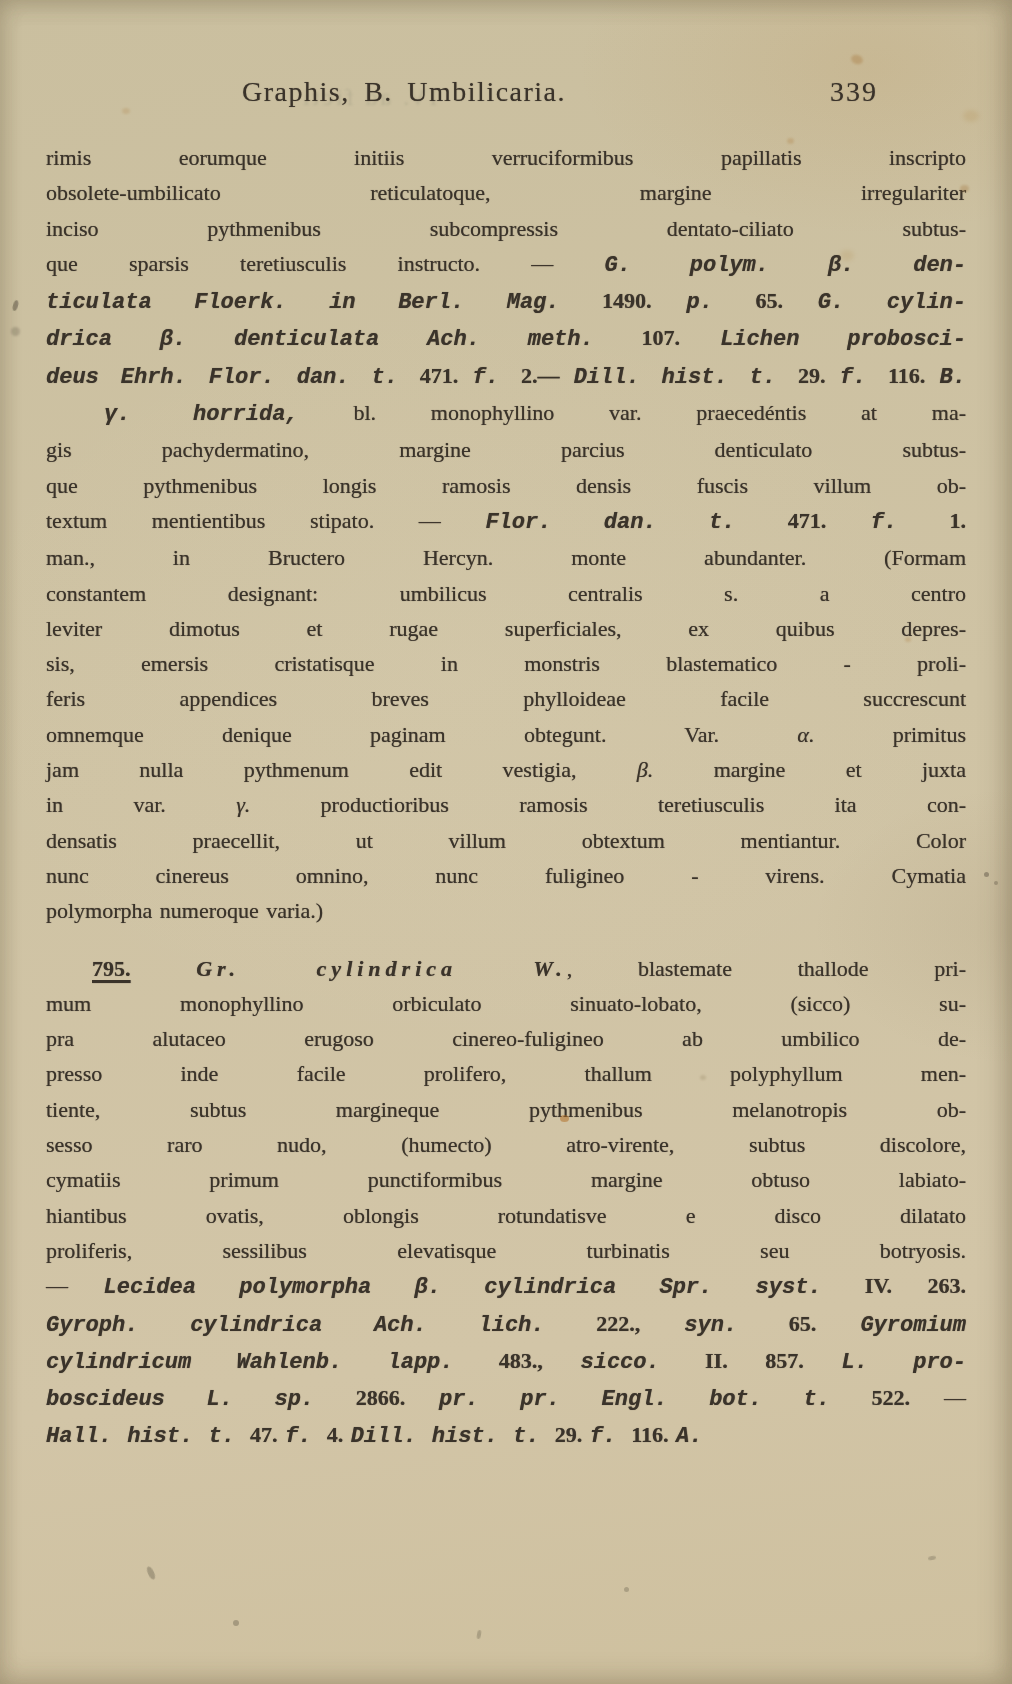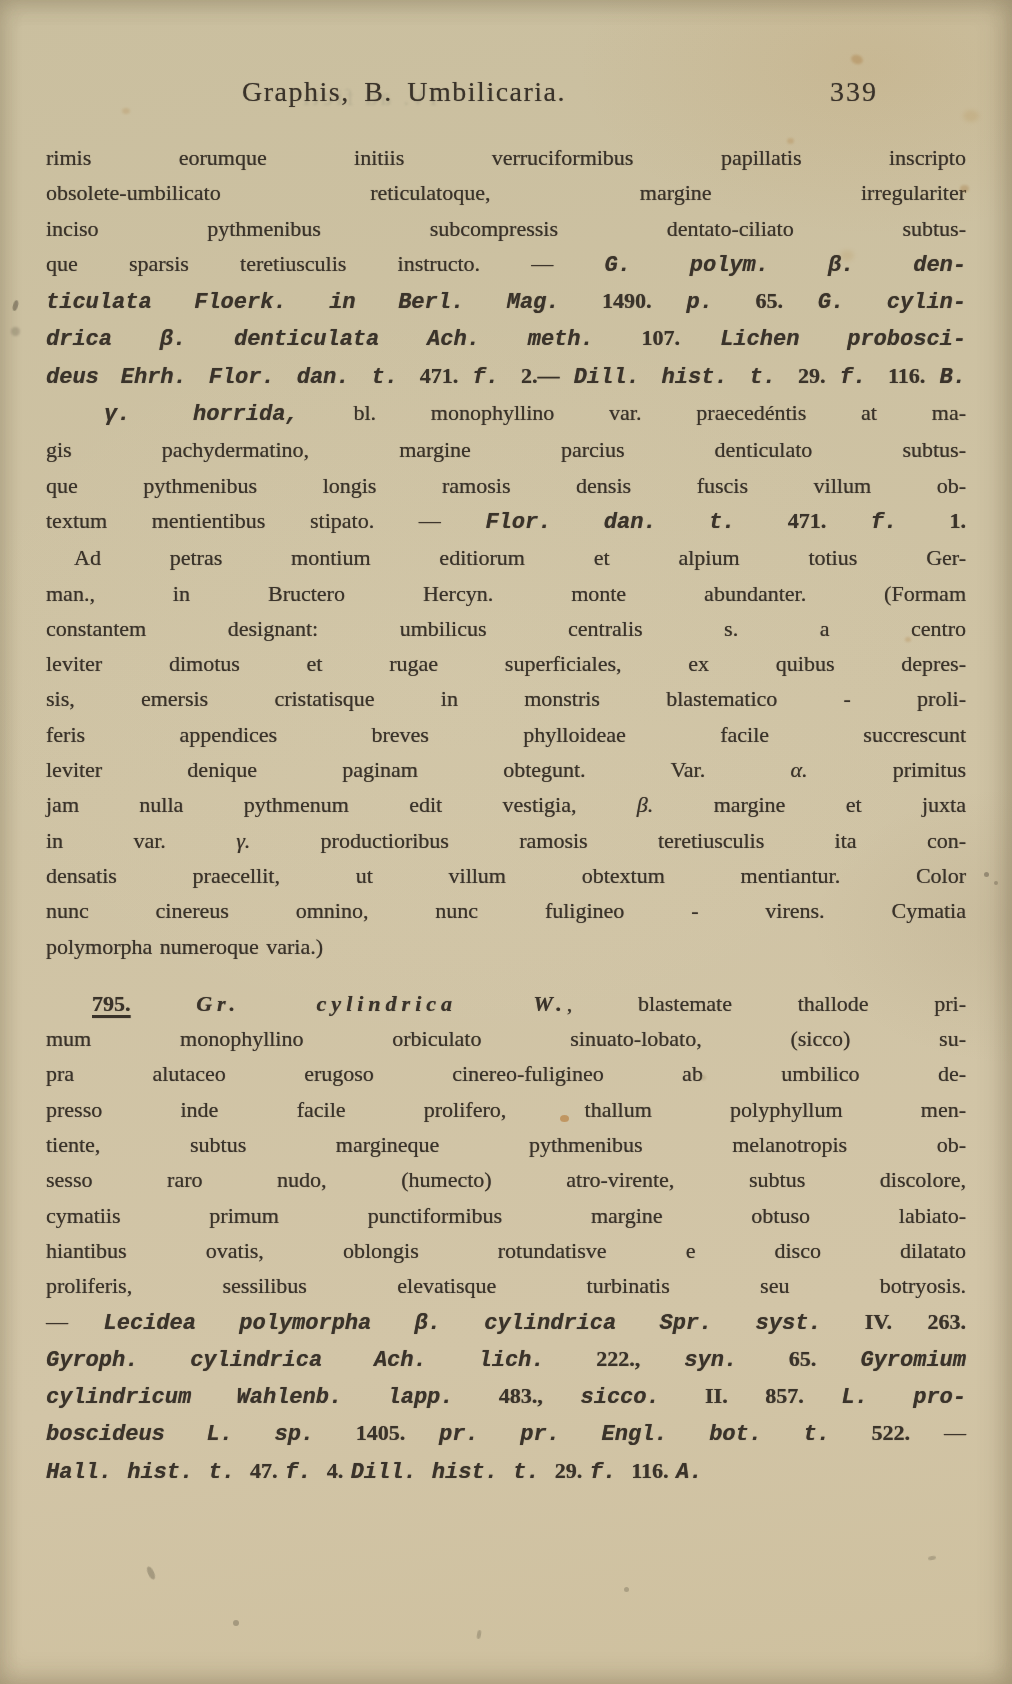--- a/index.html
+++ b/index.html
@@ -88,47 +88,46 @@
         <div class="line"><span class="seg-bi">drica β. denticulata Ach. meth. </span><span class="seg-b">107. </span><span class="seg-bi">Lichen probosci-</span></div>
         <div class="line"><span class="seg-bi">deus Ehrh. Flor. dan. t. </span><span class="seg-b">471. </span><span class="seg-bi">f. </span><span class="seg-b">2.— </span><span class="seg-bi">Dill. hist. t. </span><span class="seg-b">29. </span><span class="seg-bi">f. </span><span class="seg-b">116. </span><span class="seg-bi">B.</span></div>
       </div>
       <div class="paragraph">
         <div class="line" style="text-indent: 58px;"><span class="seg-bi">γ. horrida,</span><span class="seg-r"> bl. monophyllino var. praecedéntis at ma-</span></div>
         <div class="line"><span class="seg-r">gis pachydermatino, margine parcius denticulato subtus-</span></div>
         <div class="line"><span class="seg-r">que pythmenibus longis ramosis densis fuscis villum ob-</span></div>
         <div class="line"><span class="seg-r">textum mentientibus stipato. — </span><span class="seg-bi">Flor. dan. t. </span><span class="seg-b">471. </span><span class="seg-bi">f. </span><span class="seg-b">1.</span></div>
       </div>
       <div class="paragraph">
-        <div class="line" style="text-indent: 28px;"><span class="seg-r">Ad petras montium editiorum et alpium totius Ger-</span></div>
         <div class="line"><span class="seg-r">man., in Bructero Hercyn. monte abundanter. (Formam</span></div>
         <div class="line"><span class="seg-r">constantem designant: umbilicus centralis s. a centro</span></div>
         <div class="line"><span class="seg-r">leviter dimotus et rugae superficiales, ex quibus depres-</span></div>
         <div class="line"><span class="seg-r">sis, emersis cristatisque in monstris blastematico - proli-</span></div>
         <div class="line"><span class="seg-r">feris appendices breves phylloideae facile succrescunt</span></div>
-        <div class="line"><span class="seg-r">leviter denique paginam obtegunt. Var. </span><span class="seg-i">α.</span><span class="seg-r"> primitus</span></div>
+        <div class="line"><span class="seg-r">omnemque denique paginam obtegunt. Var. </span><span class="seg-i">α.</span><span class="seg-r"> primitus</span></div>
         <div class="line"><span class="seg-r">jam nulla pythmenum edit vestigia, </span><span class="seg-i">β.</span><span class="seg-r"> margine et juxta</span></div>
         <div class="line"><span class="seg-r">in var. </span><span class="seg-i">γ.</span><span class="seg-r"> productioribus ramosis teretiusculis ita con-</span></div>
         <div class="line"><span class="seg-r">densatis praecellit, ut villum obtextum mentiantur. Color</span></div>
         <div class="line"><span class="seg-r">nunc cinereus omnino, nunc fuligineo - virens. Cymatia</span></div>
         <div class="line last"><span class="seg-r">polymorpha numeroque varia.)</span></div>
       </div>
       <div class="paragraph gap">
         <div class="line" style="text-indent: 46px;"><span class="seg-ub">795.</span><span class="seg-r"> </span><span class="seg-sp">Gr. cylindrica W.</span><span class="seg-r">, blastemate thallode pri-</span></div>
         <div class="line"><span class="seg-r">mum monophyllino orbiculato sinuato-lobato, (sicco) su-</span></div>
         <div class="line"><span class="seg-r">pra alutaceo erugoso cinereo-fuligineo ab umbilico de-</span></div>
         <div class="line"><span class="seg-r">presso inde facile prolifero, thallum polyphyllum men-</span></div>
         <div class="line"><span class="seg-r">tiente, subtus margineque pythmenibus melanotropis ob-</span></div>
         <div class="line"><span class="seg-r">sesso raro nudo, (humecto) atro-virente, subtus discolore,</span></div>
         <div class="line"><span class="seg-r">cymatiis primum punctiformibus margine obtuso labiato-</span></div>
         <div class="line"><span class="seg-r">hiantibus ovatis, oblongis rotundatisve e disco dilatato</span></div>
         <div class="line"><span class="seg-r">proliferis, sessilibus elevatisque turbinatis seu botryosis.</span></div>
         <div class="line"><span class="seg-r">— </span><span class="seg-bi">Lecidea polymorpha β. cylindrica Spr. syst. </span><span class="seg-b">IV. 263.</span></div>
         <div class="line"><span class="seg-bi">Gyroph. cylindrica Ach. lich. </span><span class="seg-b">222., </span><span class="seg-bi">syn. </span><span class="seg-b">65. </span><span class="seg-bi">Gyromium</span></div>
         <div class="line"><span class="seg-bi">cylindricum Wahlenb. lapp. </span><span class="seg-b">483., </span><span class="seg-bi">sicco. </span><span class="seg-b">II. 857. </span><span class="seg-bi">L. pro-</span></div>
-        <div class="line"><span class="seg-bi">boscideus L. sp. </span><span class="seg-b">1405. </span><span class="seg-bi">pr. pr. Engl. bot. t. </span><span class="seg-b">522. </span><span class="seg-r">—</span></div>
+        <div class="line"><span class="seg-bi">boscideus L. sp. </span><span class="seg-b">2866. </span><span class="seg-bi">pr. pr. Engl. bot. t. </span><span class="seg-b">522. </span><span class="seg-r">—</span></div>
         <div class="line last"><span class="seg-bi">Hall. hist. t. </span><span class="seg-b">47. </span><span class="seg-bi">f. </span><span class="seg-b">4. </span><span class="seg-bi">Dill. hist. t. </span><span class="seg-b">29. </span><span class="seg-bi">f. </span><span class="seg-b">116. </span><span class="seg-bi">A.</span></div>
       </div>
     </div>
 
   <div id="artifact-layer">
       <div class="artifact" style="left: 851px; top: 55px; width: 12px; height: 9px; background: rgb(160, 106, 42); opacity: 0.3; transform: rotate(20deg); filter: blur(1px);"></div>
       <div class="artifact" style="left: 963px; top: 110px; width: 16px; height: 12px; background: rgb(176, 138, 74); opacity: 0.2; transform: rotate(0deg); filter: blur(2px);"></div>
       <div class="artifact" style="left: 787px; top: 138px; width: 7px; height: 6px; background: rgb(168, 116, 50); opacity: 0.25; transform: rotate(0deg); filter: blur(1px);"></div>
       <div class="artifact" style="left: 960px; top: 185px; width: 9px; height: 7px; background: rgb(156, 106, 46); opacity: 0.28; transform: rotate(0deg); filter: blur(1px);"></div>
       <div class="artifact" style="left: 840px; top: 250px; width: 14px; height: 11px; background: rgb(176, 138, 74); opacity: 0.18; transform: rotate(0deg); filter: blur(2px);"></div>

